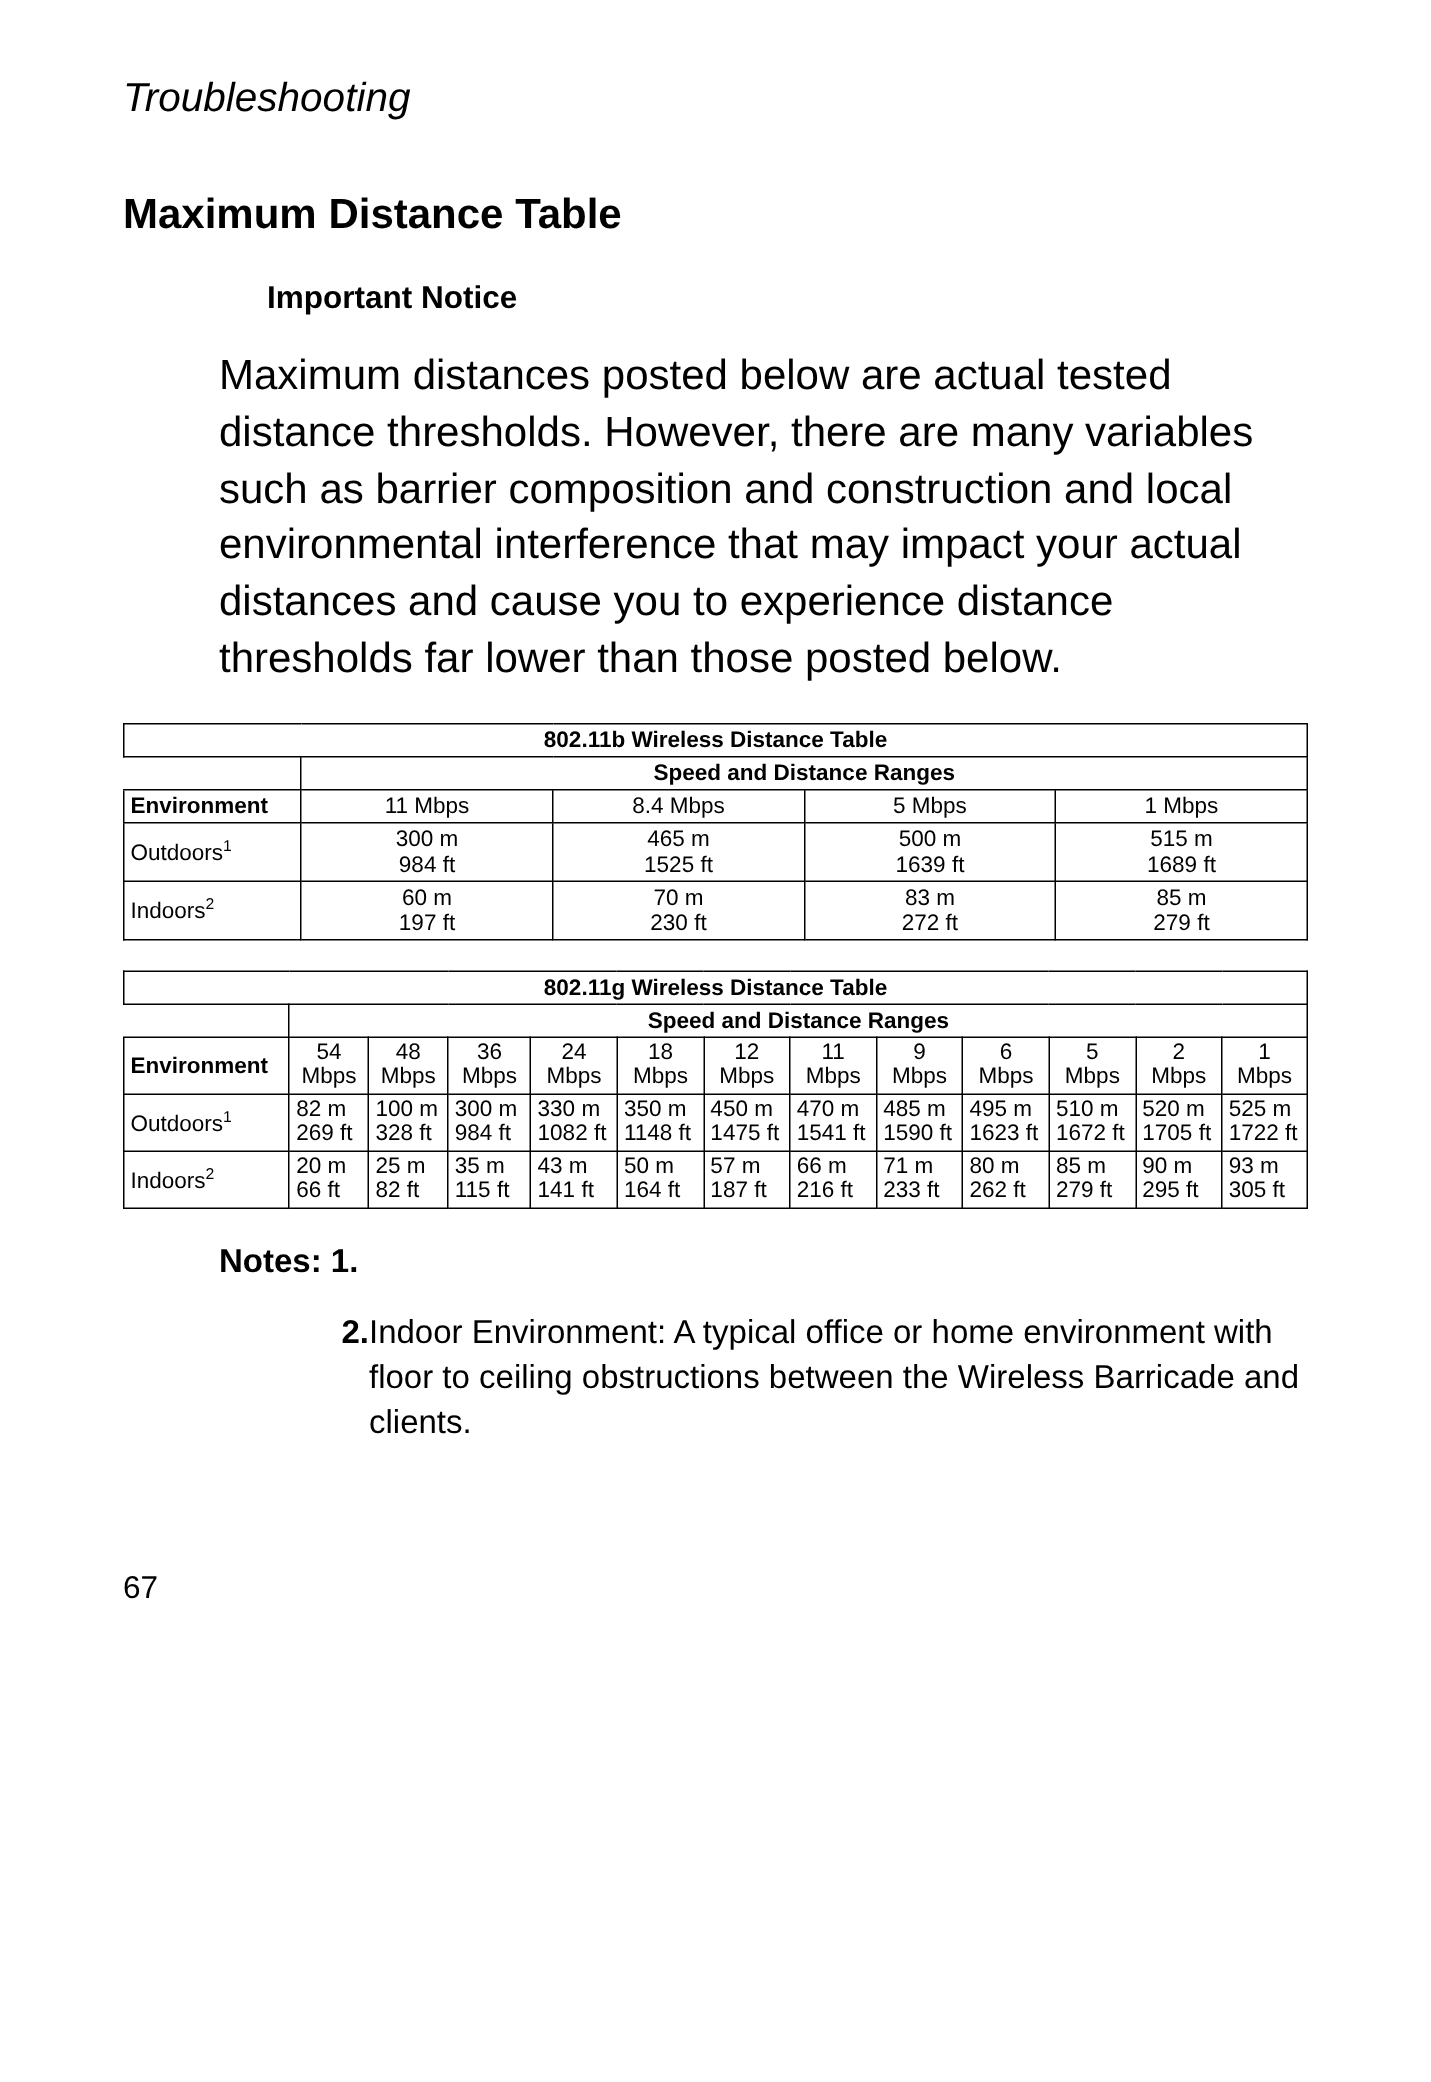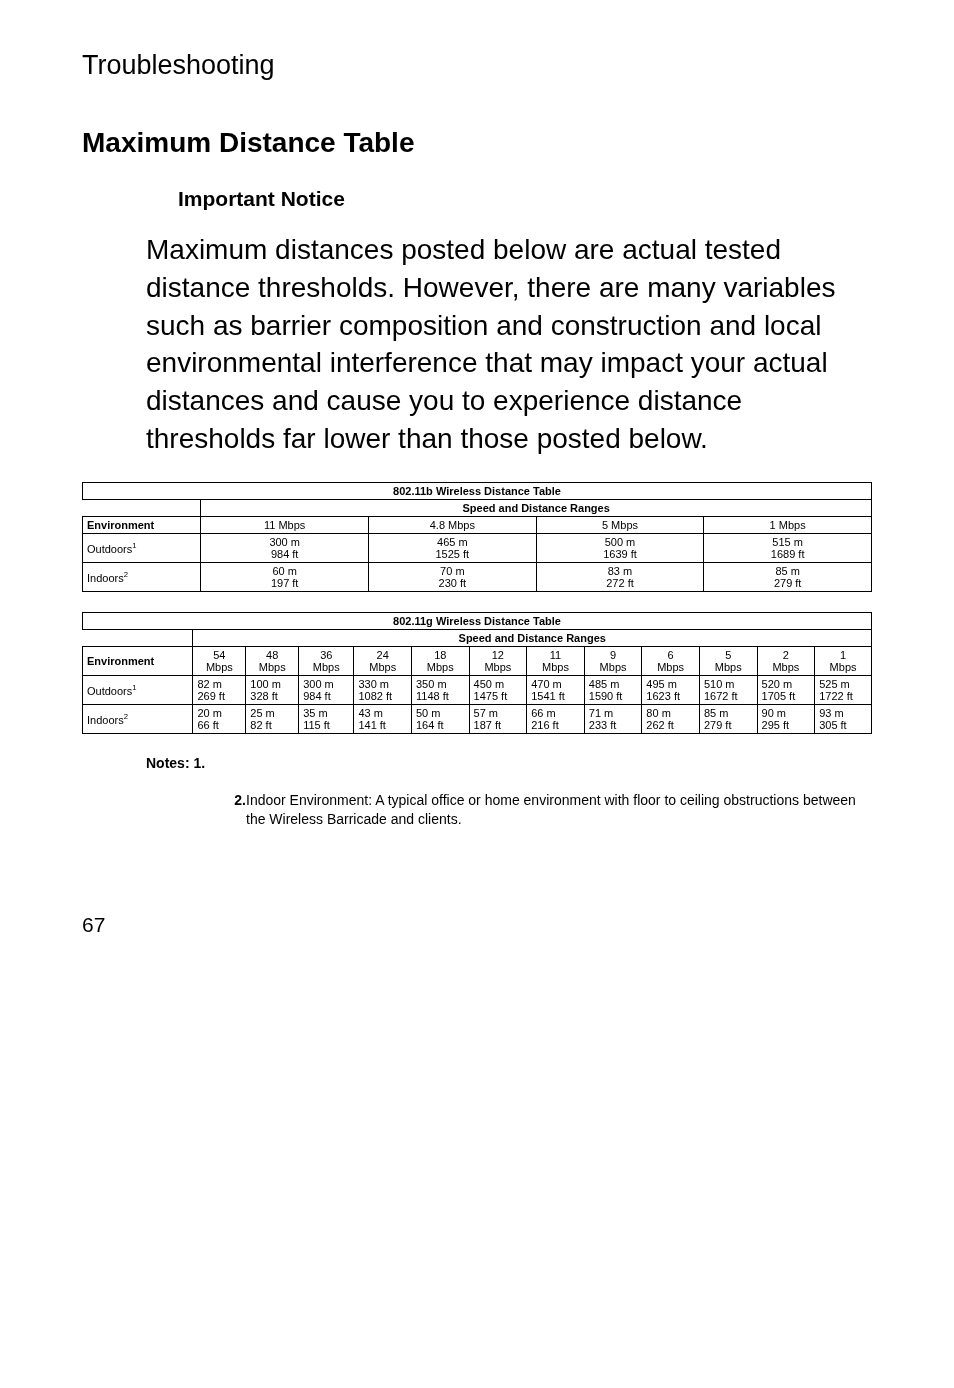--- a/index.html
+++ b/index.html
@@ -8,20 +8,21 @@
     font-family: Arial, Helvetica, sans-serif;
     color: #000;
     background: #fff;
   }
   .page {
     width: 954px;
     padding: 50px 82px 40px 82px;
     box-sizing: border-box;
   }
   .italic-heading {
+    font-style: italic;
     font-size: 27px;
     font-weight: 400;
     margin-bottom: 46px;
   }
   .h1 {
     font-size: 28px;
     font-weight: bold;
     margin-bottom: 28px;
   }
   .h2 {
@@ -37,21 +38,21 @@
     margin-bottom: 24px;
   }
   table.data {
     border-collapse: collapse;
     width: 100%;
     table-layout: fixed;
     margin-bottom: 20px;
   }
   table.data th, table.data td {
     border: 1px solid #000;
-    font-size: 11px;
+    font-size: 15px;
     vertical-align: middle;
     padding: 2px 4px;
   }
   .title-row th {
     text-align: center;
     font-size: 19px;
     font-weight: bold;
     padding: 6px 0;
   }
   .ranges-header {
@@ -84,21 +85,21 @@
   }
   .small-cell {
     text-align: left;
     font-size: 14px;
     line-height: 1.1;
     white-space: nowrap;
     padding: 2px 2px;
   }
   .notes-block {
     margin-left: 64px;
-    font-size: 14px;
+    font-size: 22px;
     line-height: 1.35;
   }
   .note-item {
     display: flex;
     margin-bottom: 18px;
   }
   .note-label {
     white-space: nowrap;
     font-weight: bold;
     min-width: 100px;
@@ -136,21 +137,21 @@
         <tr class="title-row">
           <th colspan="5">802.11b Wireless Distance Table</th>
         </tr>
     <tr>
       <td style="border-top:none;border-left:none"></td>
       <th colspan="4" class="ranges-header">Speed and Distance Ranges</th>
     </tr>
     <tr>
       <th class="env-header">Environment</th>
       <td class="centered">11 Mbps</td>
-      <td class="centered">4.8 Mbps</td>
+      <td class="centered">8.4 Mbps</td>
       <td class="centered">5 Mbps</td>
       <td class="centered">1 Mbps</td>
     </tr>
     <tr>
       <td class="env-cell"><span>Outdoors</span><span class="sup">1</span></td>
       <td class="centered">300 m<br>984 ft</td>
       <td class="centered">465 m<br>1525 ft</td>
       <td class="centered">500 m<br>1639 ft</td>
       <td class="centered">515 m<br>1689 ft</td>
     </tr>

